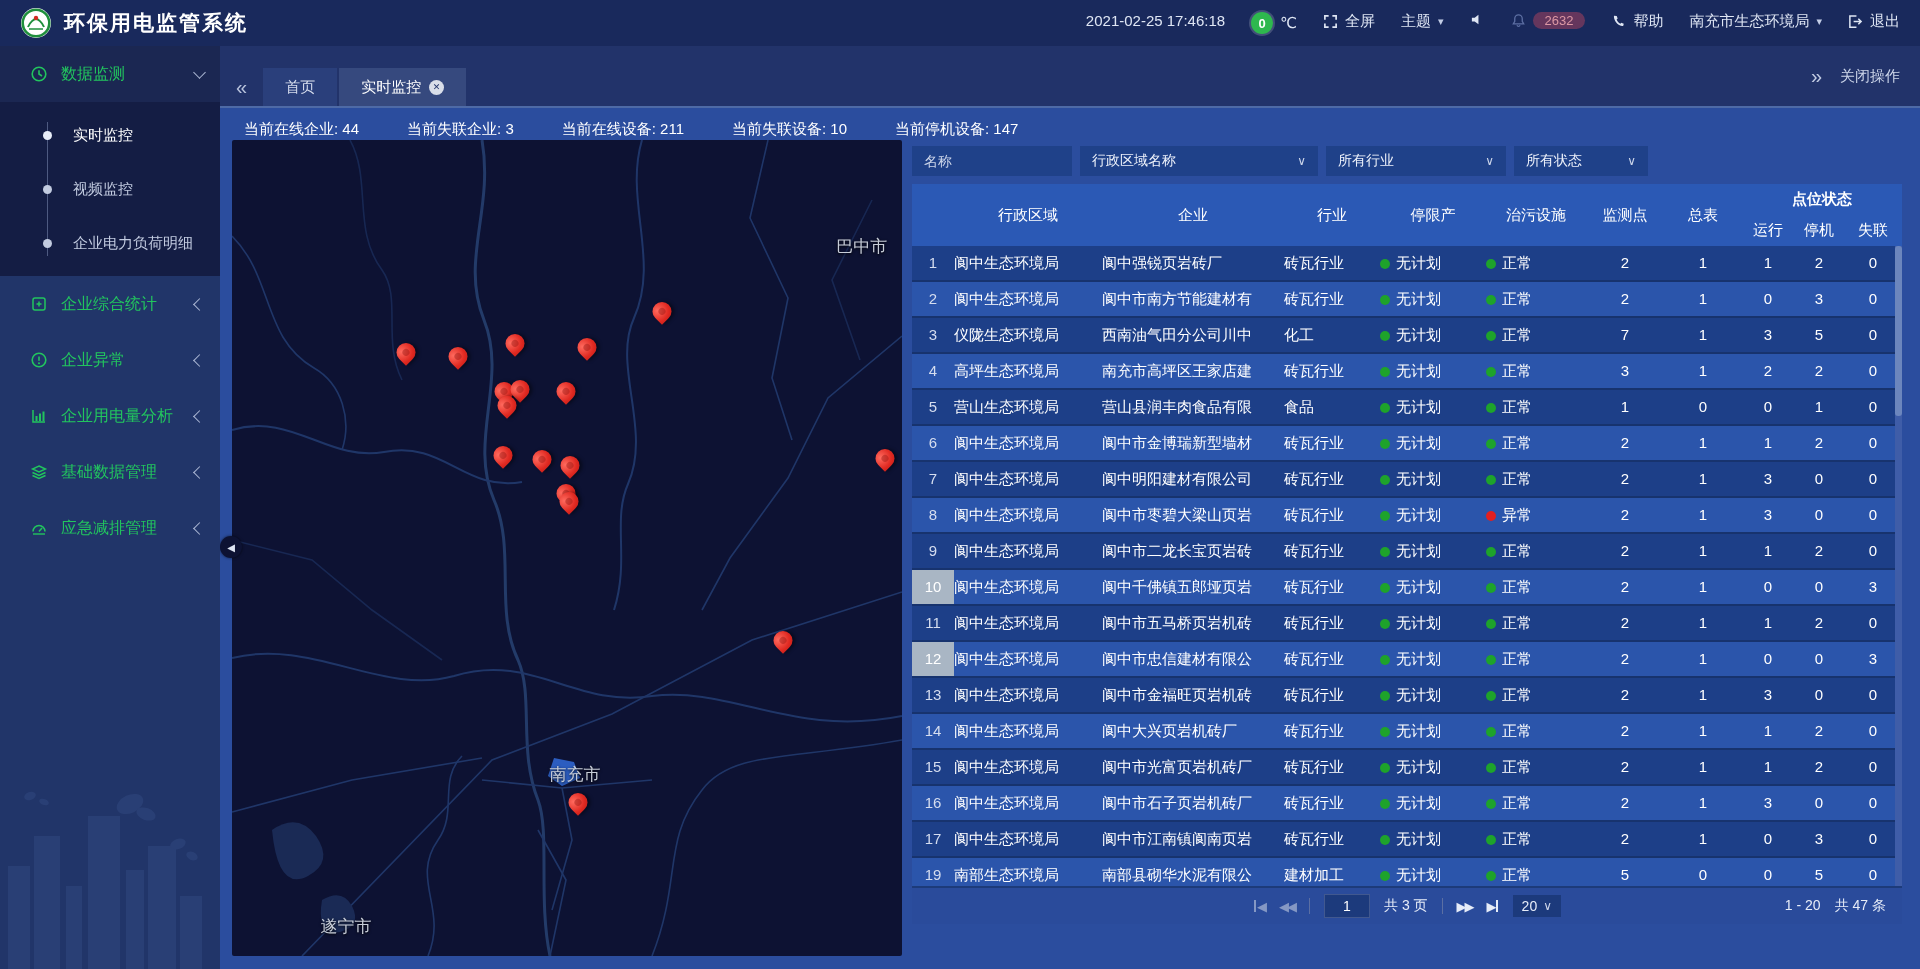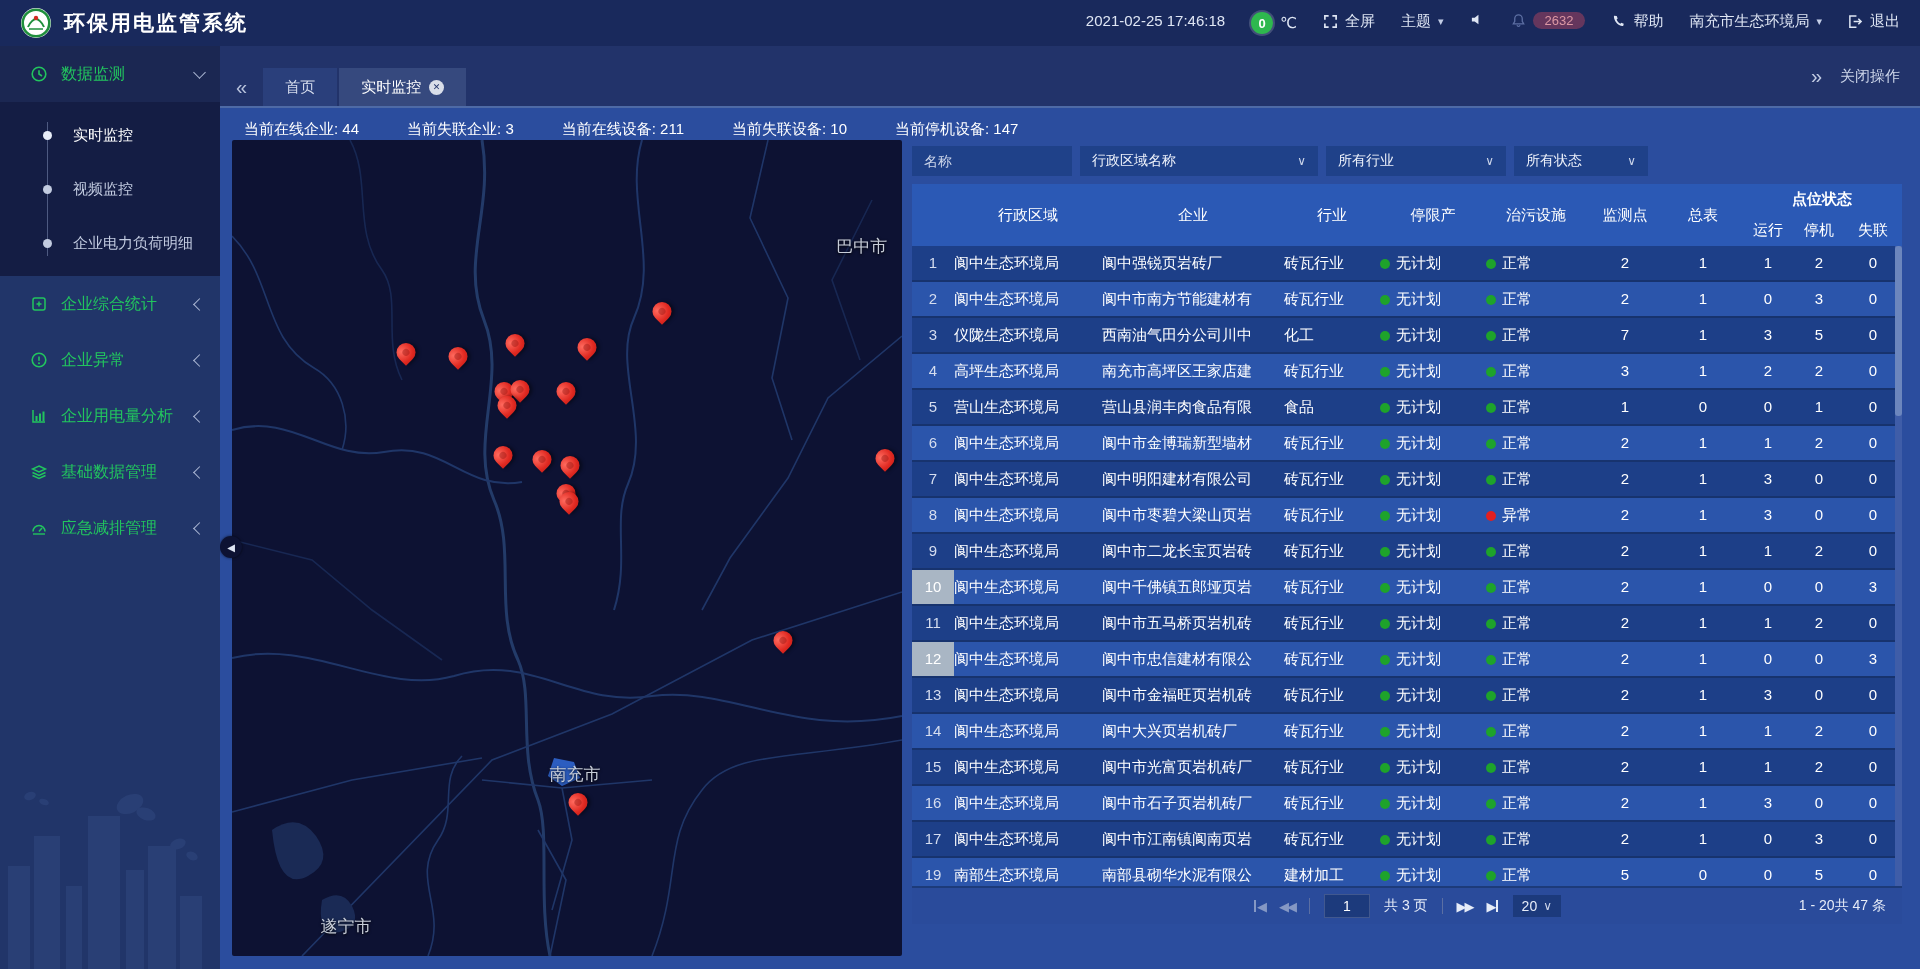--- a/index.html
+++ b/index.html
@@ -113,21 +113,21 @@
   .pagination { position:absolute; left:0; bottom:0; width:100%; height:38px; background:#2a4b9b;
     border-top:2px solid #1d3b7a; display:flex; align-items:center; justify-content:center;
     color:#e6ecf8; font-size:14px; gap:14px; }
   .pg-ico { display:flex; align-items:center; cursor:pointer; font-size:13px; letter-spacing:-2px; }
   .pg-ico .bar { display:inline-block; width:2px; height:12px; background:currentColor; margin:0 1px; }
   .pg-disabled { color:#8598c4; }
   .pg-div { width:1px; height:16px; background:#5b6fa3; }
   .pg-input { width:46px; height:24px; background:#1c3a7c; border:1px solid #41588f; color:#fff;
     text-align:center; font-size:14px; font-family:inherit; }
   .pg-size { background:#1c3a7c; padding:3px 9px; display:flex; align-items:center; gap:6px; cursor:pointer; }
-  .pg-range { position:absolute; right:16px; display:flex; }
+  .pg-range { position:absolute; right:16px; display:flex; gap:14px; }
 </style>
 </head>
 <body>
 
 <div class="header">
   <span class="logo">
     <svg viewBox="0 0 32 32">
         <circle cx="16" cy="16" r="15" fill="#fff"></circle>
         <circle cx="16" cy="16" r="13.3" fill="none" stroke="#1f8f3c" stroke-width="2.6"></circle>
         <path d="M8 20c2-5 6-8 8-8s6 3 8 8" fill="none" stroke="#1f8f3c" stroke-width="2"></path>

